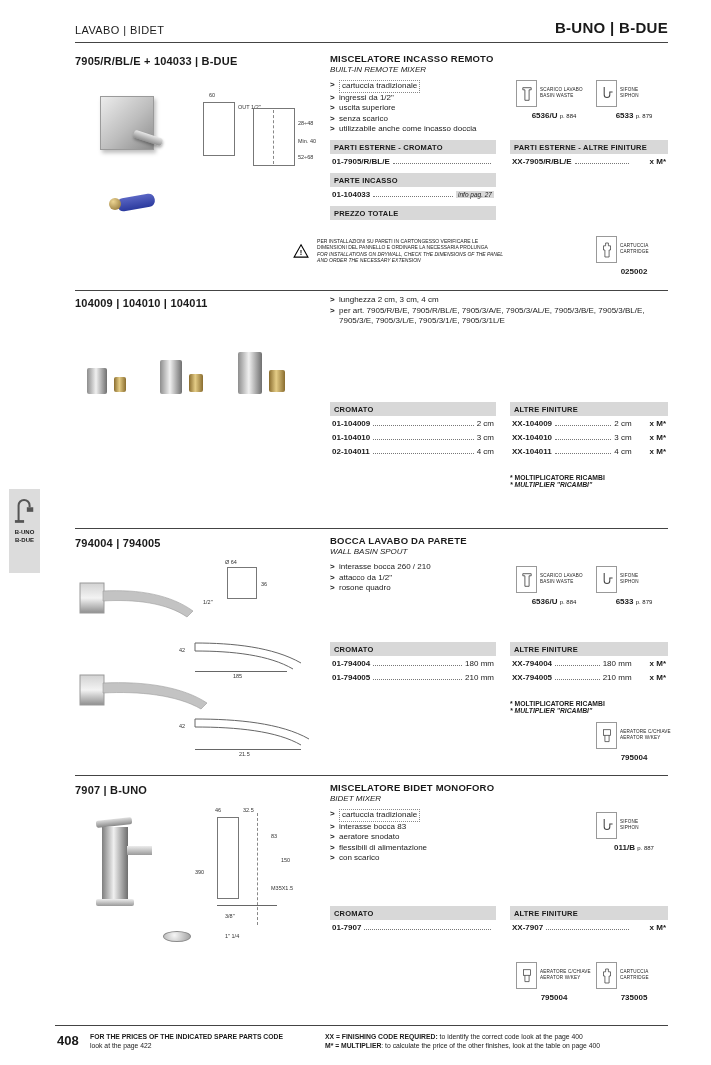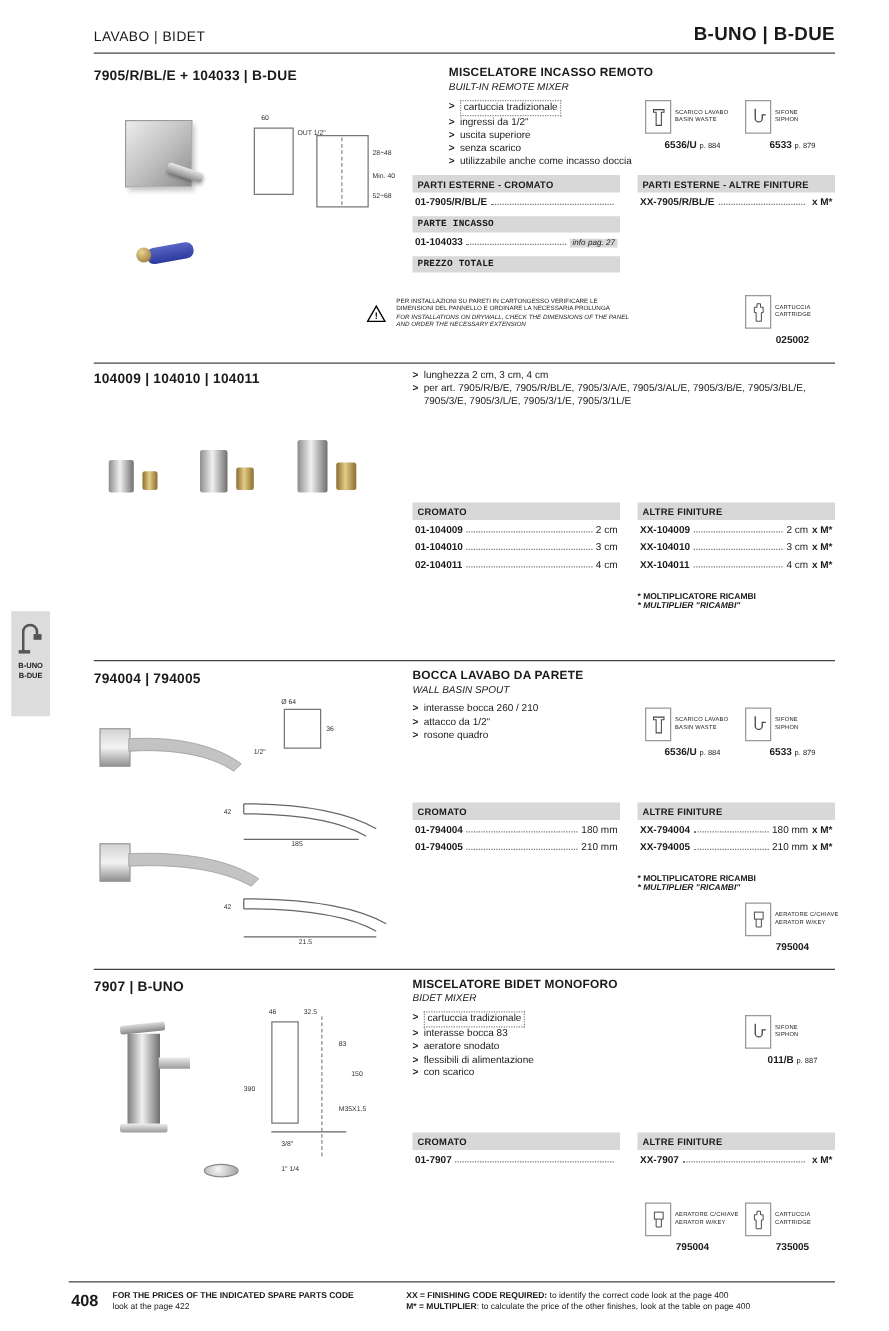--- a/index.html
+++ b/index.html
@@ -15,26 +15,26 @@
 
   .sec-title { position:absolute; font-size:11px; font-weight:bold; letter-spacing:.2px; }
   .prod-title { font-size:9.5px; font-weight:bold; letter-spacing:.2px; }
   .prod-sub { font-size:8px; font-style:italic; margin:1px 0 6px; }
   .feat { position:relative; font-size:8px; line-height:10.5px; padding-left:9px; }
   .feat::before { content:">"; position:absolute; left:0; top:0; font-weight:bold; }
   .boxed { border:1px dotted #888; padding:0 2px; display:inline-block;text-align:center; }
 
   .tbl { position:absolute; }
   .bar { background:#d8d8d8; font-size:7.5px; font-weight:bold; padding:2.5px 4px; letter-spacing:.2px; }
-  .bar + .bar, .trow + .bar { margin-top:5px;font-family:Liberation Mono, monospace; }
+  .bar + .bar, .trow + .bar { margin-top:5px; }
   .trow { display:flex; align-items:baseline; font-size:8px; padding:3px 2px 2px; }
   .code { font-weight:bold; white-space:nowrap; }
   .leader { flex:1; border-bottom:1px dotted #777; height:7px; margin:0 3px; }
   .val { white-space:nowrap; }
-  .mult { font-weight:bold; margin-left:3px; white-space:nowrap; }
+  .mult { font-weight:bold; margin-left:18px; white-space:nowrap; }
   .info { background:#d8d8d8; font-size:6.5px; font-style:italic; padding:0 2px; white-space:nowrap; }
 
   
   .acc { position:absolute; width:76px; }
   .acc-top { display:flex; gap:3px; align-items:flex-start; }
   .acc-box { width:21px; height:27px; border:1px solid #999; background:#fff; display:flex; align-items:center; justify-content:center; flex:0 0 auto; }
   .acc-lbl { font-size:4.6px; line-height:5.6px; padding-top:7px; letter-spacing:.2px; }
   .acc-code { text-align:center; font-size:8px; font-weight:bold; margin-top:4px; white-space:nowrap; }
   .pg { font-weight:normal; font-size:6px; }
 
@@ -106,21 +106,21 @@
     <span class="dim" style="left:163px; top:16px;">OUT 1/2"</span>
     <div class="draw" style="left:178px; top:20px; width:42px; height:58px;"></div>
     <div class="dashv" style="left:198px; top:22px; height:54px;"></div>
     <span class="dim" style="left:223px; top:32px;">28÷48</span>
     <span class="dim" style="left:223px; top:50px;">Min. 40</span>
     <span class="dim" style="left:223px; top:66px;">52÷68</span>
     <div class="valve" style="left:42px; top:108px;"></div>
     <div class="valve-brass" style="left:34px; top:110px;"></div>
   </div>
 
-  <div class="abs" style="left:330px; top:53px; width:172px;margin-left:29px;">
+  <div class="abs" style="left:330px; top:53px; width:172px;">
     <div class="prod-title">MISCELATORE INCASSO REMOTO</div>
     <div class="prod-sub">BUILT-IN REMOTE MIXER</div>
     <div class="feat"><span class="boxed">cartuccia tradizionale</span></div>
     <div class="feat">ingressi da 1/2"</div>
     <div class="feat">uscita superiore</div>
     <div class="feat">senza scarico</div>
     <div class="feat">utilizzabile anche come incasso doccia</div>
   </div>
 
   <div class="acc" style="left:516px; top:80px;">

